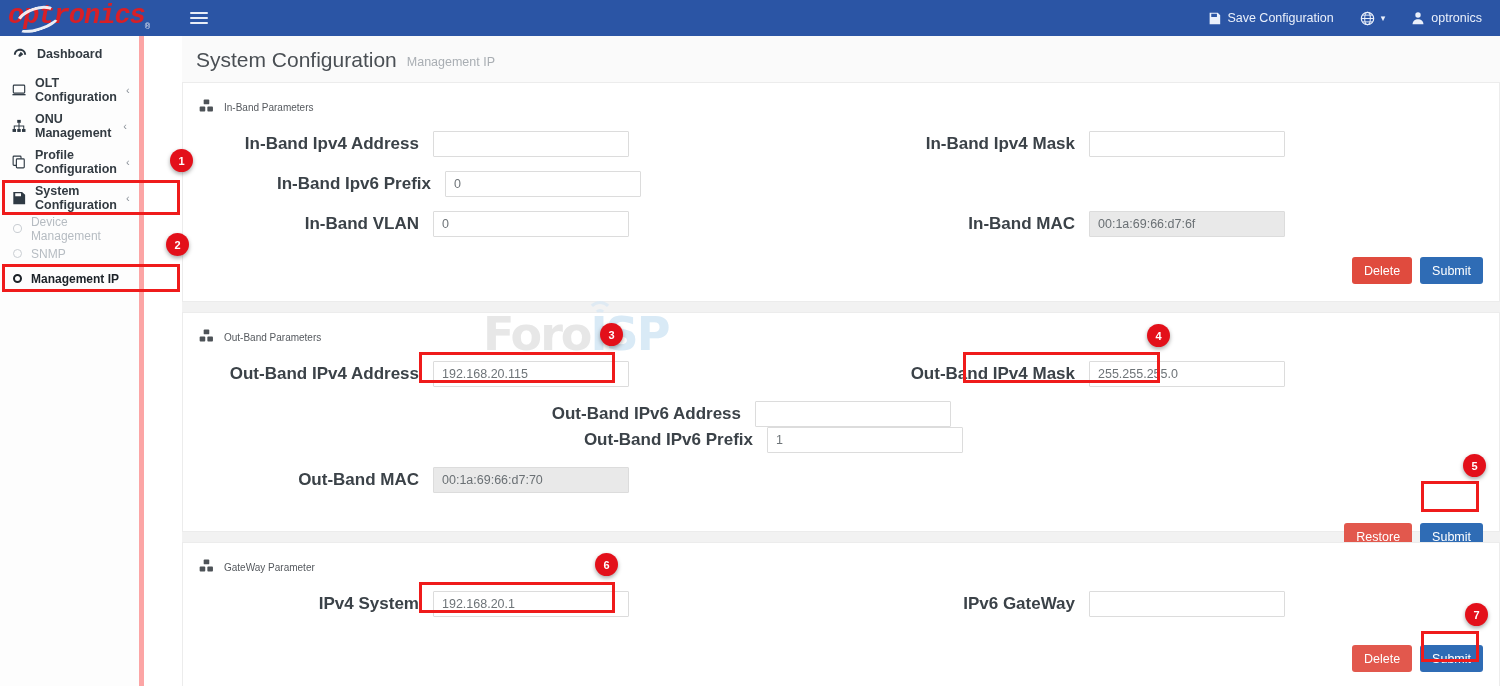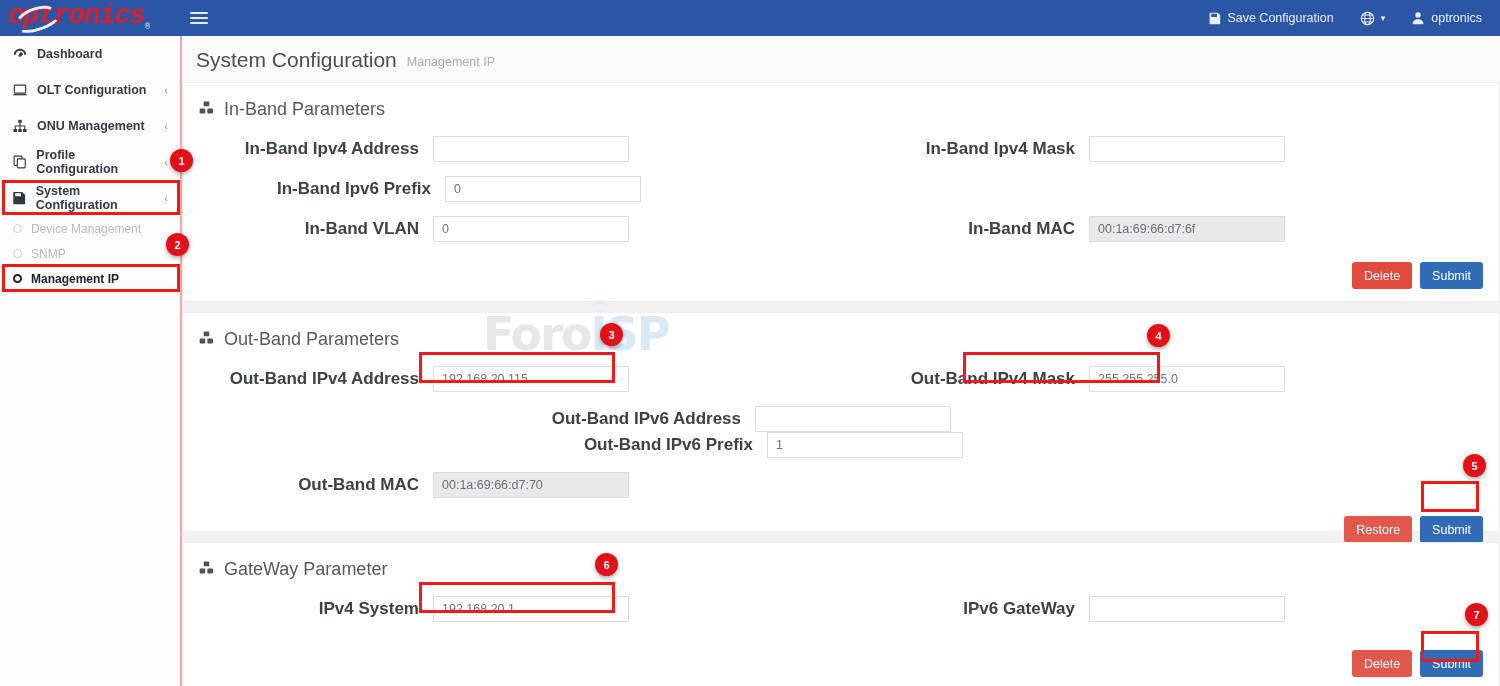--- a/index.html
+++ b/index.html
@@ -51,23 +51,23 @@
 
   .topbar-right{
     margin-left:auto; display:flex; align-items:center; gap:26px;
     padding-right:18px; color:#eaf0fb; font-size:12.5px;
   }
   .top-item{ display:flex; align-items:center; gap:6px; cursor:pointer; white-space:nowrap; }
   .icon-svg{ display:inline-flex; align-items:center; }
 
   
   .sidebar{
-    position:absolute; top:36px; left:0; width:182px; height:650px;
+    position:absolute; top:36px; left:0; width:144px; height:650px;
     background:#fdfdfd;
-    border-right:2px solid #fca5a5;
+    border-right:5px solid #fca5a5;
     z-index:20;
   }
   .nav-item{
     display:flex; align-items:center; height:36px;
     padding:0 12px 0 12px; gap:9px;
     font-size:12.5px; font-weight:bold; color:#333b42;
     cursor:pointer; position:relative;
   }
   .nav-item .chev{ margin-left:auto; font-size:11px; color:#8a9199; font-weight:normal; }
   .nav-item .nav-ico{ width:16px; display:flex; justify-content:center; color:#2f3a44; }
@@ -107,21 +107,21 @@
   .page-title{ font-size:21px; color:#4a4f54; font-weight:normal; }
   .page-sub{ font-size:12.5px; color:#a9aeb3; padding-bottom:3px; }
 
   .card{
     background:#ffffff; border:1px solid #ececec; border-top:none;
     padding:12px 14px 14px 14px; position:relative;
   }
   .card + .card{ margin-top:10px; border-top:1px solid #ececec;}
   .sect-head{
     display:flex; align-items:center; gap:9px;
-    font-size:18px; color:#55595e; margin:4px 0 16px 2px;
+    font-size:10px; color:#55595e; margin:4px 0 16px 2px;
   }
 
   .row{ display:flex; align-items:center; margin-bottom:14px; }
   .col{ display:flex; align-items:center; width:50%; }
   .lbl{
     font-size:17px; font-weight:bold; color:#3b4248;
     text-align:right; padding-right:14px; width:236px; white-space:nowrap;
   }
   .col.right .lbl{ width:248px; }
   .inp{
@@ -386,21 +386,21 @@
     </div>
 
     <div class="row" style="position:relative;z-index:6;">
       <div class="col">
         <span class="lbl">Out-Band MAC</span>
         <input class="inp" readonly="" value="00:1a:69:66:d7:70" style="">
       </div>
       <div class="col right"></div>
     </div>
 
-    <div class="btnbar" style="margin-top:18px;align-items:center;">
+    <div class="btnbar" style="margin-top:30px;align-items:center;">
       <button class="btn red light">Restore</button>
       <button class="btn blue">Submit</button>
     </div>
   </div>
 
   <div class="card" style="height:150px;">
     <div class="sect-head">
       <span>
         <svg width="16" height="14" viewBox="0 0 18 16">
             <rect x="5.2" y="0.6" width="6.4" height="5.4" rx="1" fill="#4d5257"></rect>

